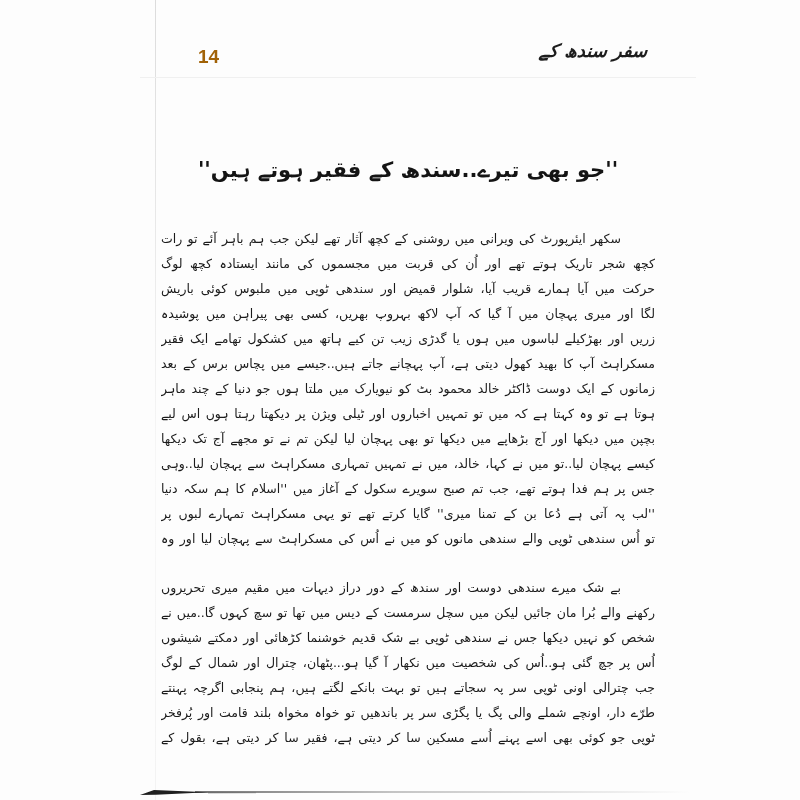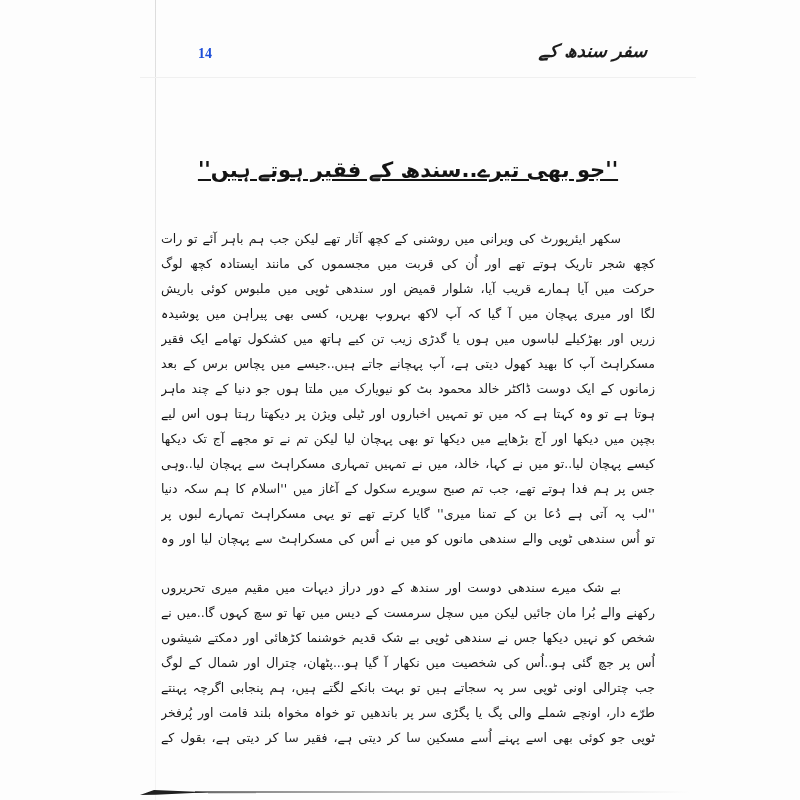--- a/index.html
+++ b/index.html
@@ -8,40 +8,39 @@
     background:#fefefe;
     font-family:"DejaVu Sans", sans-serif;
   }
   .scan-page{position:absolute;inset:0;background:#fdfdfd;}
   .page-edge-line{
     position:absolute;left:155px;top:0;width:1px;height:100%;
     background:linear-gradient(to bottom,#dcdcdc 0%,#e9e9e9 30%,rgba(230,230,230,.25) 60%,rgba(230,230,230,.45) 100%);
   }
   .page-number{
     position:absolute;top:46px;left:198px;
-    font-family:Liberation Serif, serif;
-    font-size:14px;font-weight:bold;color:#1d4ed8;
+    font-family:Liberation Sans, sans-serif;
+    font-size:19px;font-weight:bold;color:#a16207;
   }
   .running-header{
     position:absolute;top:40px;right:153px;
     direction:rtl;
     font-size:18px;font-weight:bold;font-style:italic;color:#1d1d1d;
     transform:skewX(-4deg);
     letter-spacing:0.5px;
   }
   .header-rule{
     position:absolute;top:77px;left:140px;width:556px;height:1px;
     background:#f0f0f0;
   }
   .chapter-title{
     position:absolute;top:158px;left:160px;width:496px;
     direction:rtl;text-align:center;
     font-size:21px;font-weight:bold;color:#141414;
     letter-spacing:0.3px;
-    text-decoration:underline;
   }
   .body-text{
     position:absolute;top:226px;left:161px;width:494px;
     direction:rtl;color:#1b1b1b;
     font-size:12.5px;line-height:25px;
   }
   .para{margin:0;}
   .para + .para{margin-top:24px;}
   .para .line{
     text-align:justify;

